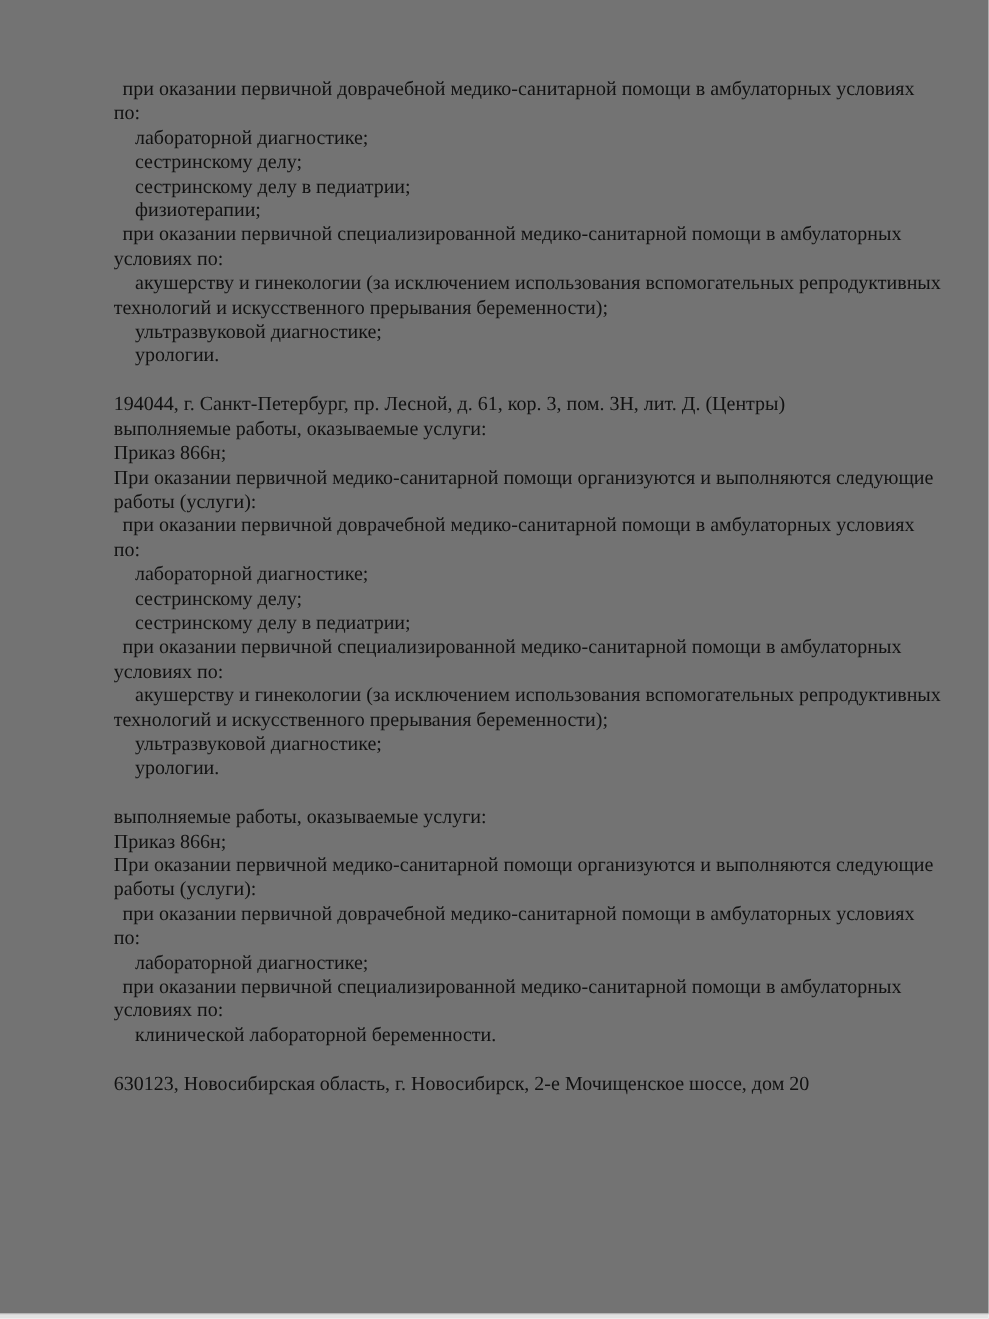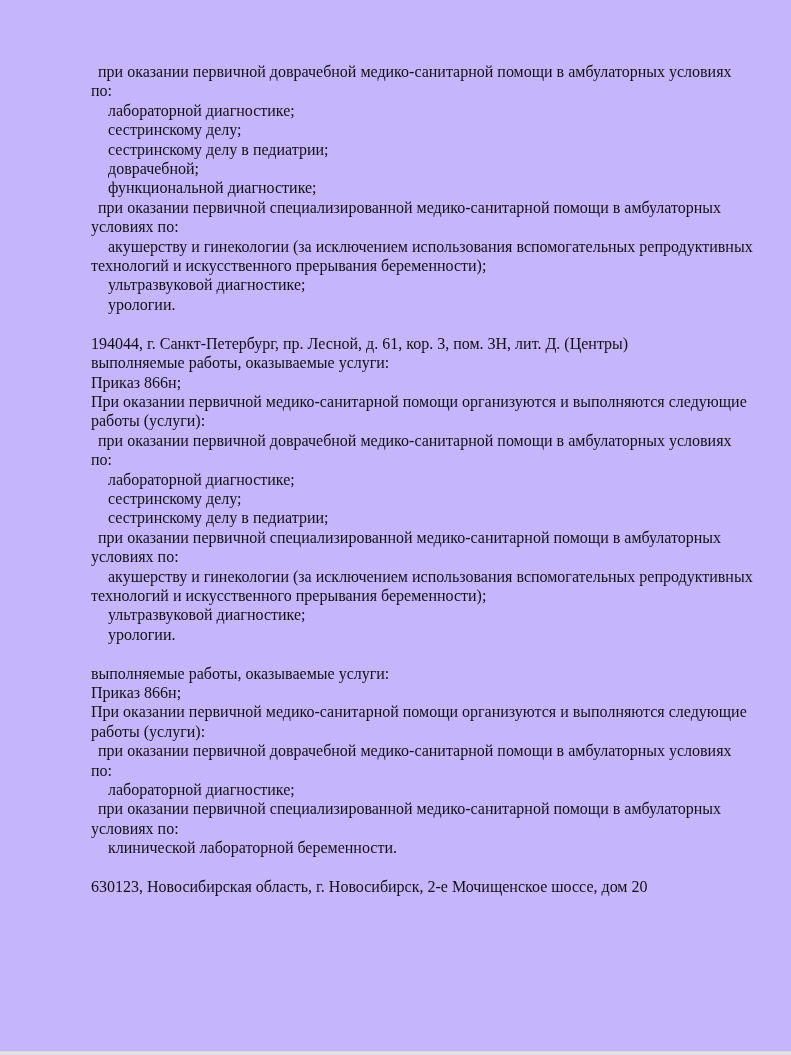--- a/index.html
+++ b/index.html
@@ -12,21 +12,21 @@
     height: 1055px;
     position: relative;
     overflow: hidden;
     font-family: "Liberation Serif", "DejaVu Serif", serif;
   }
   .page {
     position: absolute;
     top: 0; left: 0;
     width: 791px;
     height: 1051px;
-    background: #c4b5fd;
+    background: #737373;
   }
   .doc-text {
     position: absolute;
     top: 62px;
     left: 91px;
     right: 30px;
     color: #111111;
     font-size: 16px;
     line-height: 19.4px;
   }
@@ -51,22 +51,21 @@
 </head>
 <body>
 
 <div class="page">
   <div class="doc-text">
       <div class="line indent-1">при оказании первичной доврачебной медико-санитарной помощи в амбулаторных условиях</div>
       <div class="line indent-0">по:</div>
       <div class="line indent-2">лабораторной диагностике;</div>
       <div class="line indent-2">сестринскому делу;</div>
       <div class="line indent-2">сестринскому делу в педиатрии;</div>
-      <div class="line indent-2">доврачебной;</div>
-      <div class="line indent-2">функциональной диагностике;</div>
+      <div class="line indent-2">физиотерапии;</div>
       <div class="line indent-1">при оказании первичной специализированной медико-санитарной помощи в амбулаторных</div>
       <div class="line indent-0">условиях по:</div>
       <div class="line indent-2">акушерству и гинекологии (за исключением использования вспомогательных репродуктивных</div>
       <div class="line indent-0">технологий и искусственного прерывания беременности);</div>
       <div class="line indent-2">ультразвуковой диагностике;</div>
       <div class="line indent-2">урологии.</div>
       <div class="line indent-0 blank">&nbsp;</div>
       <div class="line indent-0">194044, г. Санкт-Петербург, пр. Лесной, д. 61, кор. 3, пом. 3Н, лит. Д. (Центры)</div>
       <div class="line indent-0">выполняемые работы, оказываемые услуги:</div>
       <div class="line indent-0">Приказ 866н;</div>

